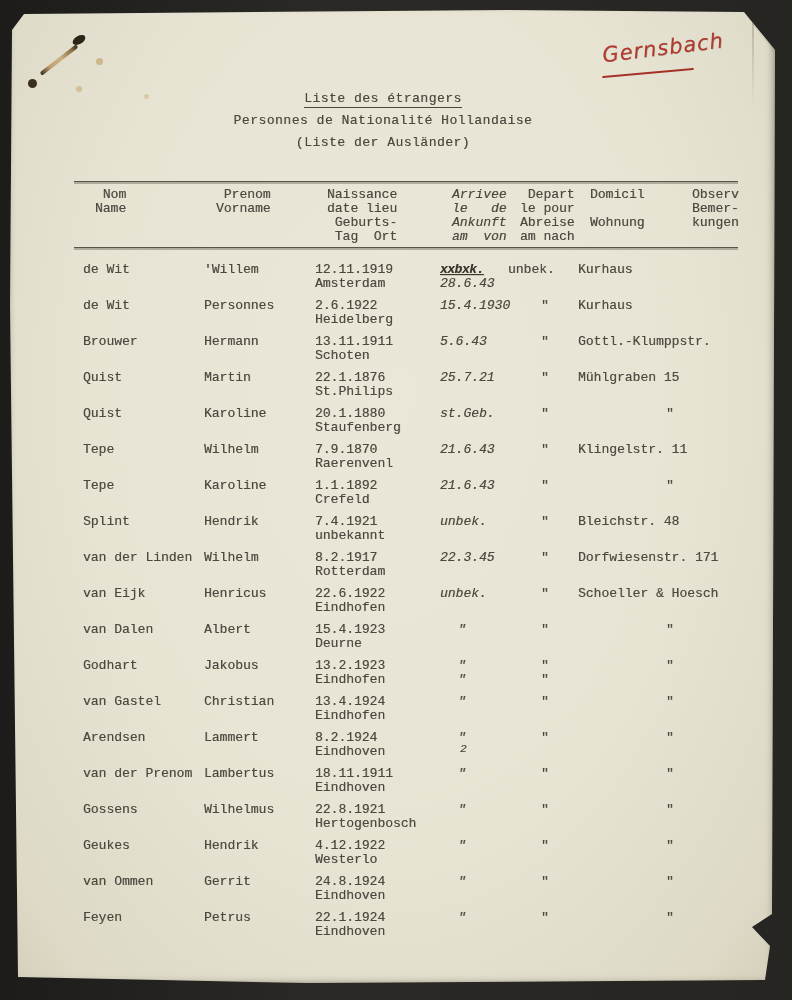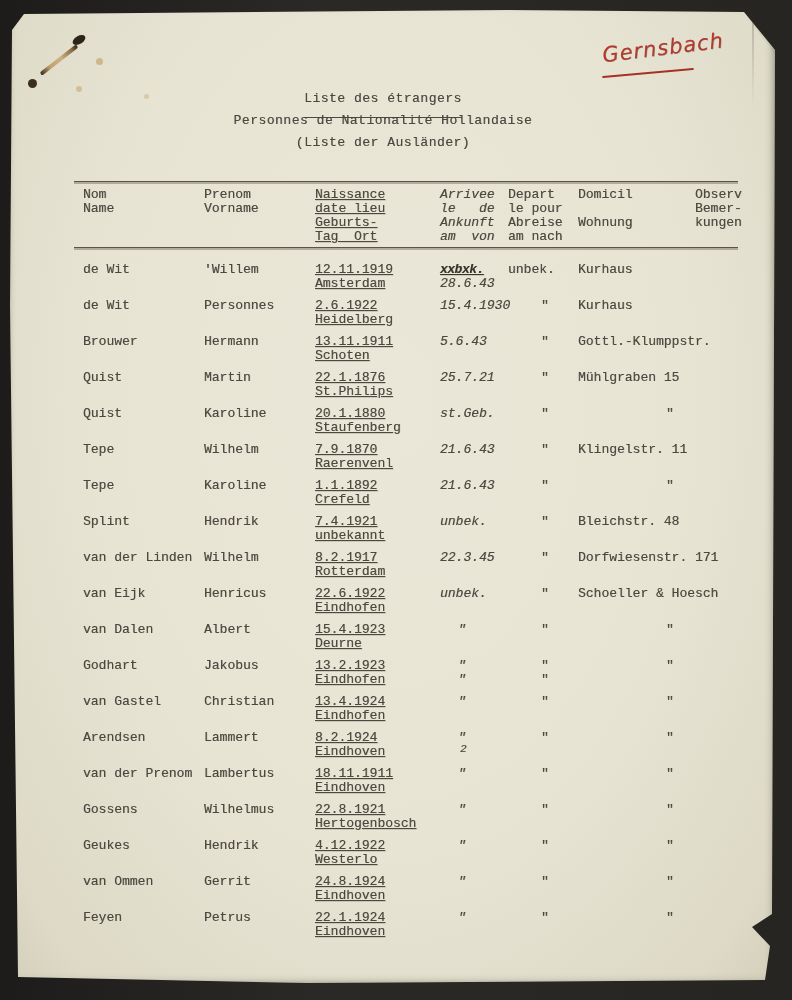--- a/index.html
+++ b/index.html
@@ -44,35 +44,35 @@
   .handwriting{
     position:absolute;left:594px;top:30px;width:120px;
     font-family:"DejaVu Sans",sans-serif;font-style:italic;font-weight:500;
     font-size:21px;color:#b5392d;transform:rotate(-7deg);letter-spacing:1px;
   }
   .hand-underline{position:absolute;left:594px;top:66px;width:92px;height:2px;
     background:#a63127;transform:rotate(-5deg);border-radius:1px;}
 
   
   .title-block{position:absolute;left:90px;top:82px;width:570px;text-align:center;font-size:13px;line-height:22px;letter-spacing:0.5px;}
-  .u{border-bottom:1px solid #4c4840;padding-bottom:11px;}
+  .u{border-bottom:1px solid #4c4840;padding-bottom:1px;}
 
   
   .rule{position:absolute;left:66px;width:664px;height:2px;background:#55514661;border-top:1.5px solid #5a5448;}
   .rule-top{top:175px;}
   .rule-bottom{top:241px;}
 
   
-  .thead{position:absolute;left:0;top:182px;width:768px;height:60px;font-size:13px;}
+  .thead{position:absolute;left:12px;top:182px;width:768px;height:60px;font-size:13px;text-align:right;}
   .tbody{position:absolute;left:0;top:257px;width:768px;font-size:13px;}
   .trow{position:relative;height:36px;}
   .tcell,.hcell{position:absolute;top:0;white-space:pre;}
   .tline{line-height:14px;min-height:14px;}
-  .c-nom{left:75px;} .c-prenom{left:187px;margin-left:9px;} .c-naissance{left:307px;text-decoration:underline;}
-  .c-arrivee{left:432px;font-style:italic;} .c-depart{left:500px;} .c-domicil{left:570px;} .c-observ{left:672px;margin-left:15px;}
+  .c-nom{left:75px;} .c-prenom{left:187px;margin-left:9px;} .c-naissance{left:307px;}
+  .c-arrivee{left:432px;font-style:italic;} .c-depart{left:500px;} .c-domicil{left:570px;} .c-observ{left:672px;}
   .da{padding-left:18px;}
   .da2{padding-left:20px;margin-top:-3px;font-size:11px;}
   .dd{padding-left:33px;}
   .dm{padding-left:88px;}
   .struck{font-weight:bold;text-decoration:underline;letter-spacing:-0.5px;color:#38342c;}
 </style>
 </head>
 <body>
 
 <div class="backdrop"></div>

